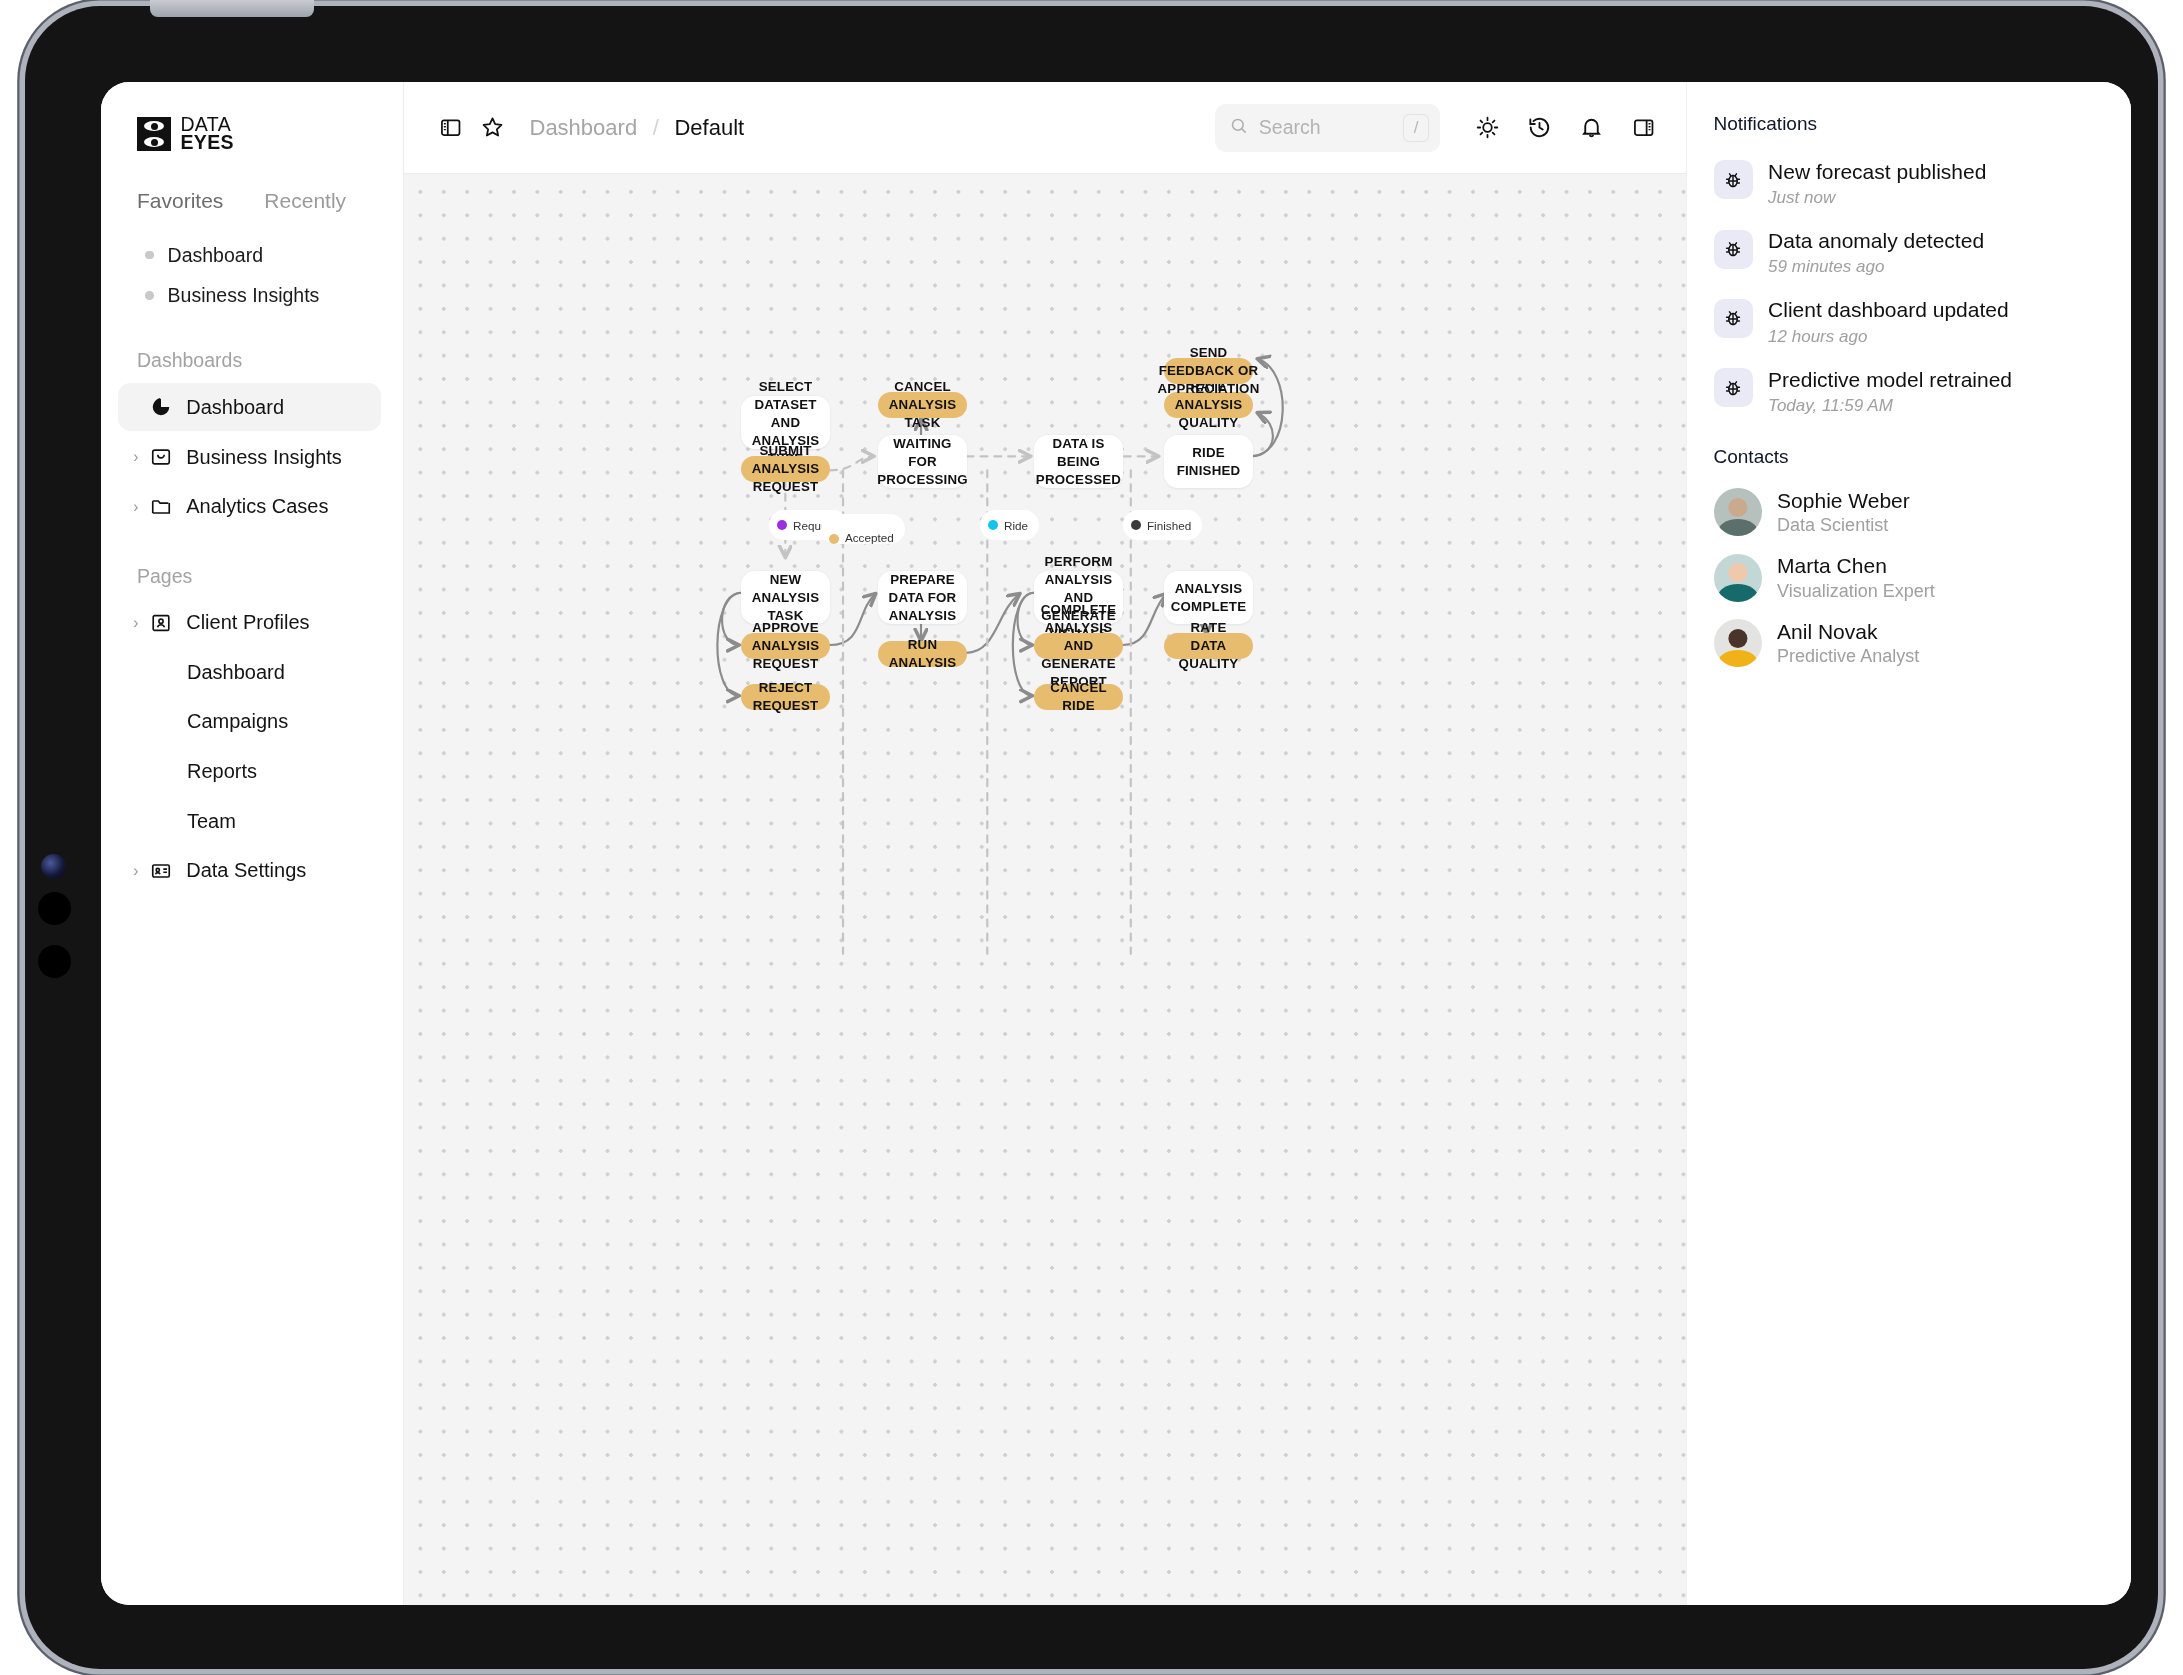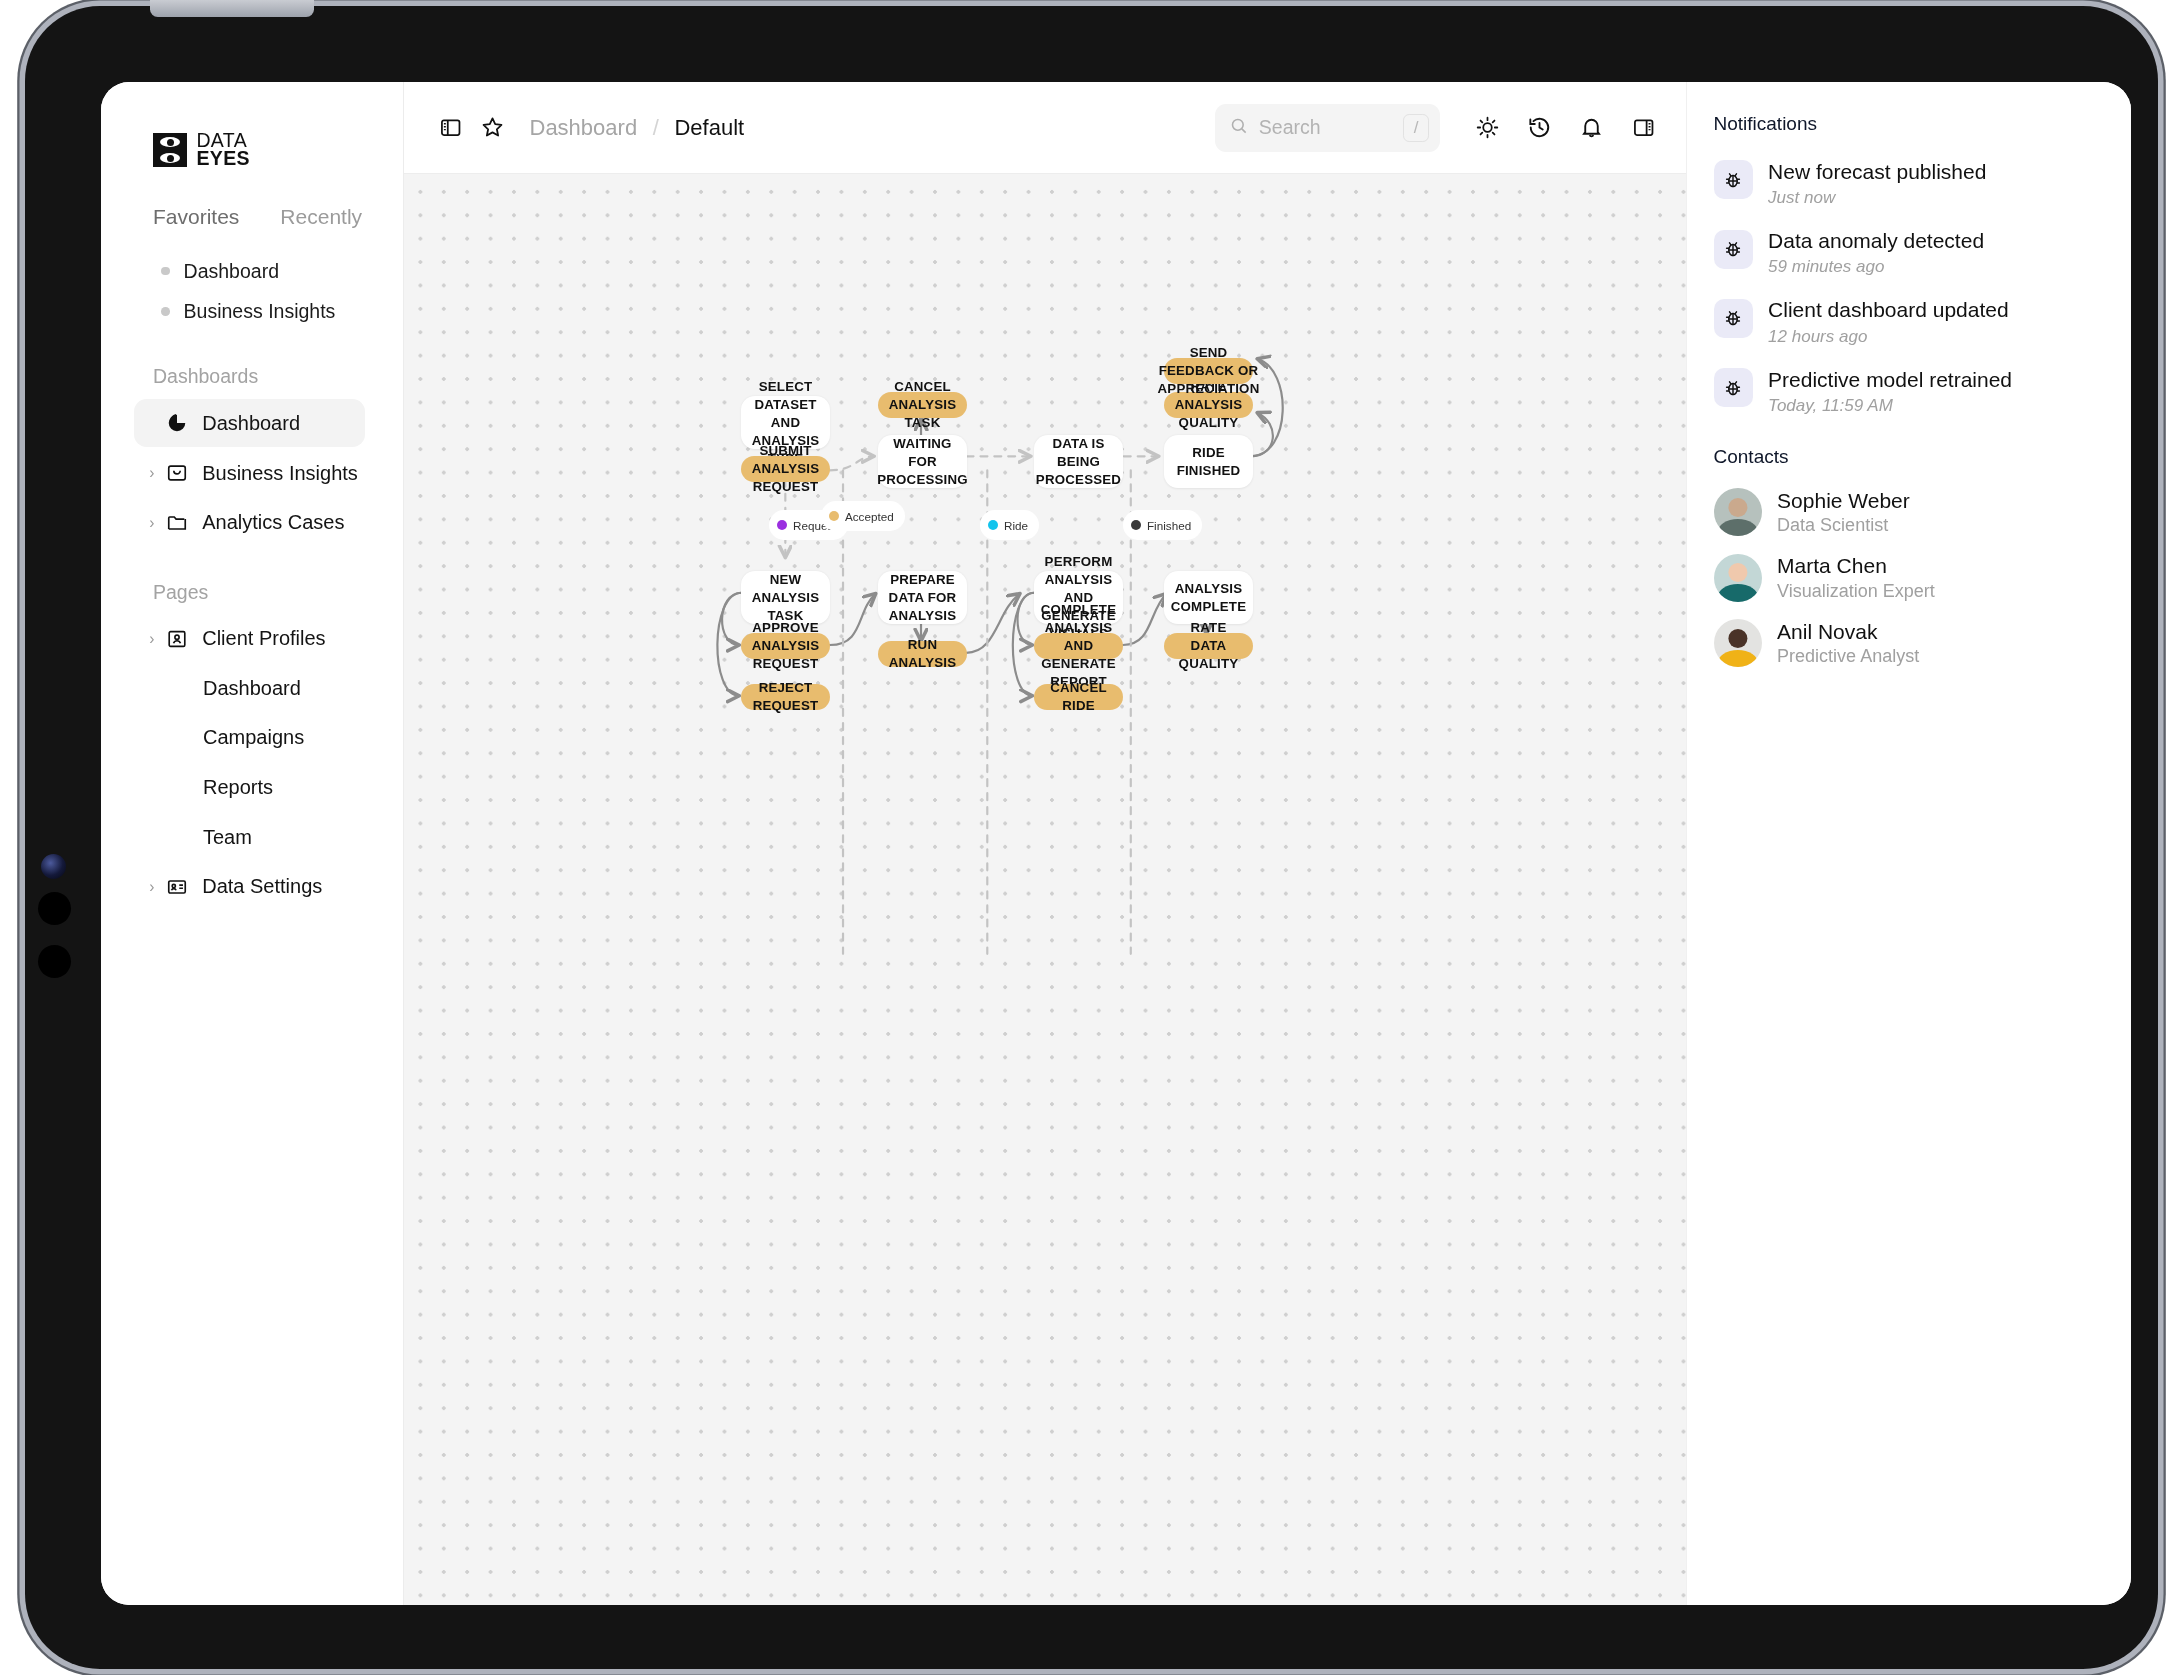--- a/index.html
+++ b/index.html
@@ -46,21 +46,21 @@
     overflow: hidden;
     display: flex;
   }
 
   
   #sidebar {
     width: 303px;
     flex: 0 0 303px;
     background: #ffffff;
     border-right: 0.8px solid #ececec;
-    padding: 16px;
+    padding: 0;
     position: relative;
   }
   #brand-logo {
     display: flex; align-items: center;
     gap: 9.4px;
     margin: 34px 0 0 36px;
   }
   .logo-mark {
     width: 34px; height: 34px;
     background: #111;
@@ -510,21 +510,21 @@
         <div class="node state" style="left:630px;top:397px;width:89px;height:53px;">PERFORM ANALYSIS AND GENERATE VISUALS</div>
         <div class="node action" style="left:630px;top:459px;width:89px;height:26px;">COMPLETE ANALYSIS AND GENERATE REPORT</div>
         <div class="node action" style="left:630px;top:510px;width:89px;height:26px;">CANCEL RIDE</div>
         <div class="node state" style="left:760px;top:397px;width:89px;height:53px;">ANALYSIS COMPLETE</div>
         <div class="node action" style="left:760px;top:459px;width:89px;height:26px;">RATE DATA QUALITY</div>
 
         <div class="chip" style="left:365px;top:336px;">
           <span class="chip-dot" style="background:#9b2fe0"></span>
           <span>Request</span>
         </div>
-        <div class="chip" style="left:417px;top:327px;">
+        <div class="chip" style="left:417px;top:340px;align-items:flex-end;">
           <span class="chip-dot" style="background:#e8bc6e"></span>
           <span>Accepted</span>
         </div>
         <div class="chip" style="left:576px;top:336px;">
           <span class="chip-dot" style="background:#12c4ed"></span>
           <span>Ride</span>
         </div>
         <div class="chip" style="left:719px;top:336px;">
           <span class="chip-dot" style="background:#3a3a3a"></span>
           <span>Finished</span>

